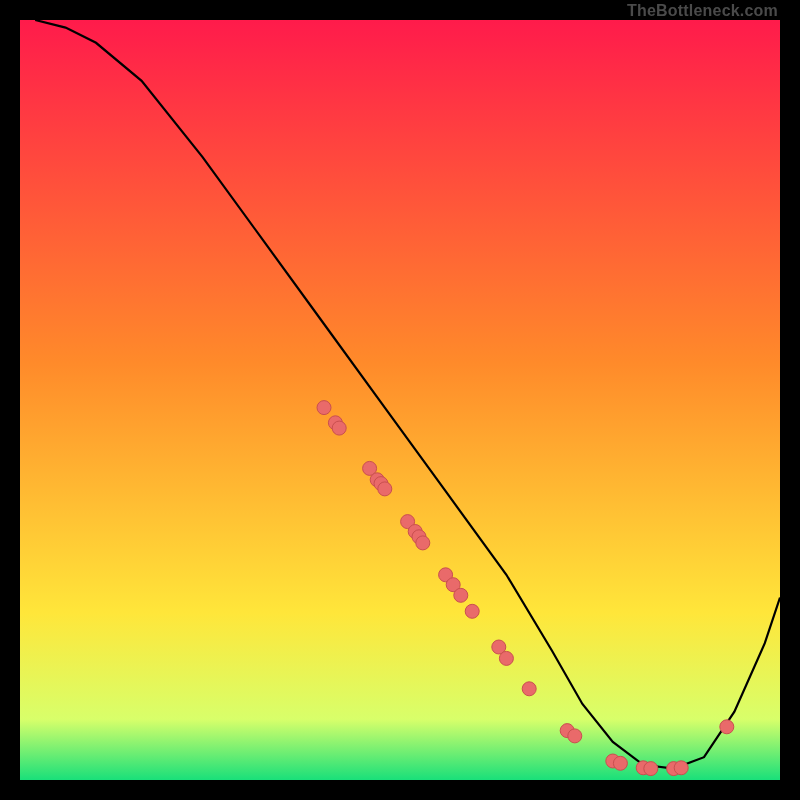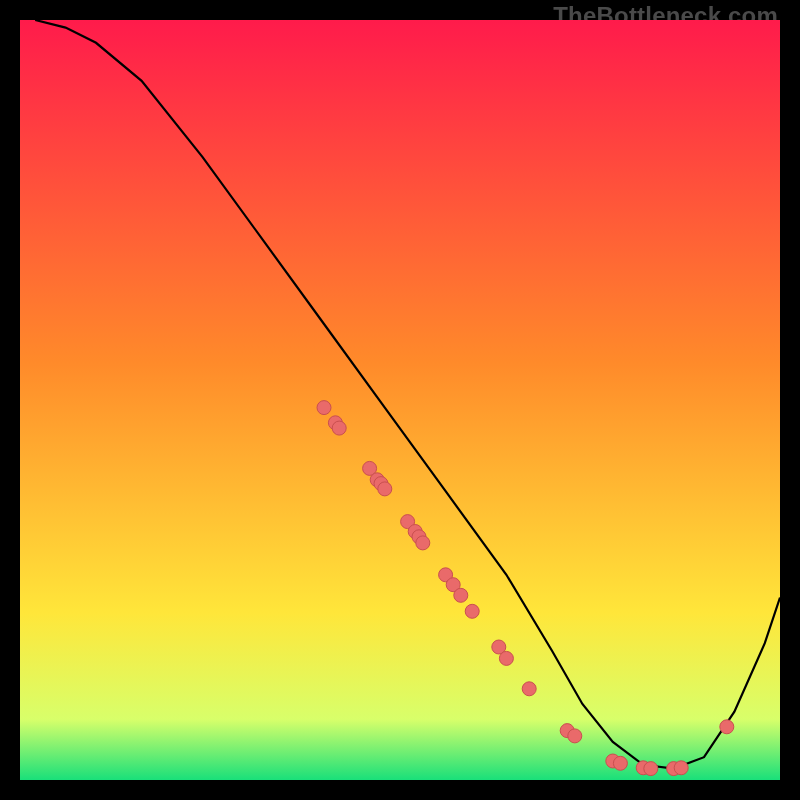--- a/index.html
+++ b/index.html
@@ -23,21 +23,21 @@
     position: absolute;
     left: 0;
     top: 0;
     width: 760px;
     height: 760px;
   }
   .watermark {
     position: absolute;
     top: 2px;
     right: 22px;
-    font-size: 24px;
+    font-size: 16px;
     font-weight: 600;
     color: #4a4a4a;
     letter-spacing: 0.2px;
   }
 </style>
 </head>
 <body>
 
 <div class="watermark">TheBottleneck.com</div>
 

